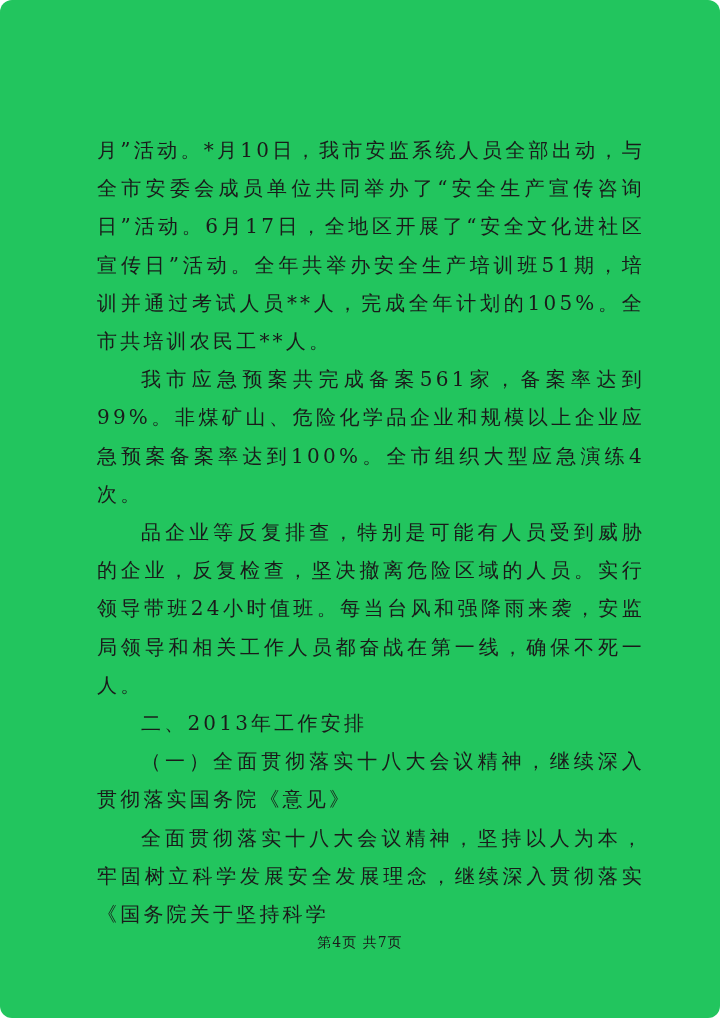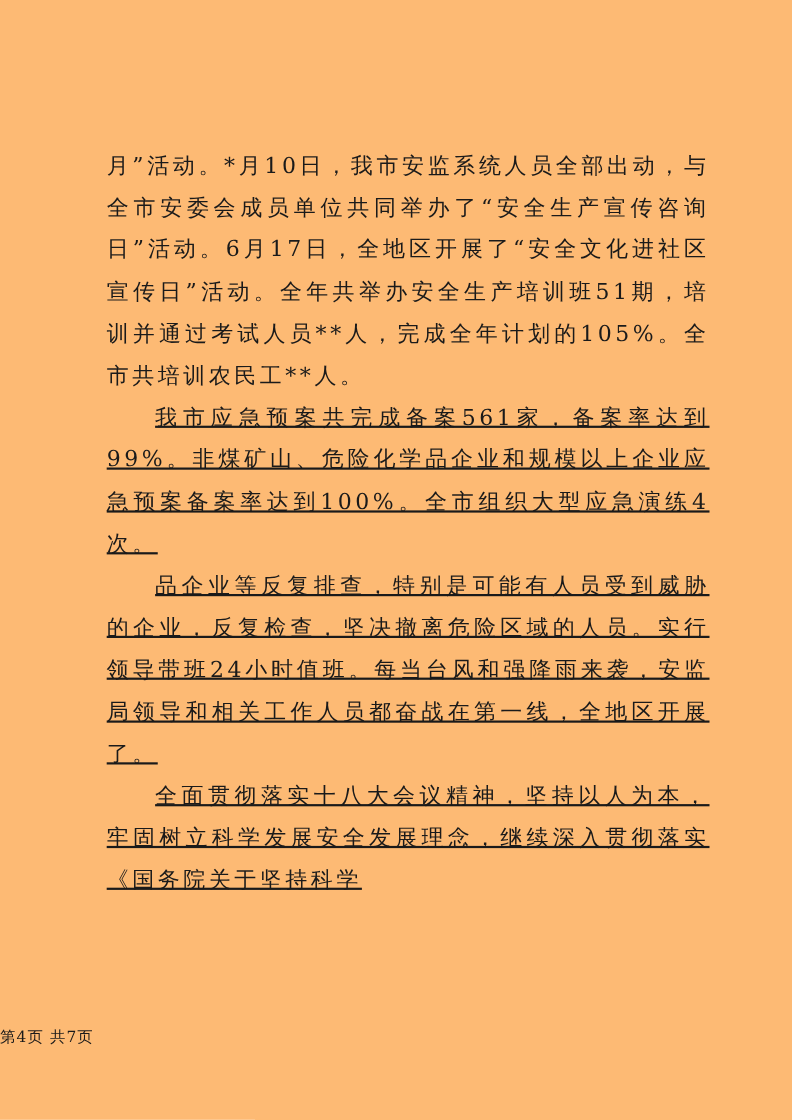--- a/index.html
+++ b/index.html
@@ -1,37 +1,39 @@
 <!DOCTYPE html>
 <html><head>
 <meta charset="utf-8">
 <style>
   html, body { margin: 0; padding: 0; background: #ffffff; }
   body { width: 720px; height: 1018px; position: relative; overflow: hidden; }
   .page {
-    position: absolute; left: 0; top: 0; width: 720px; height: 1018px; background: #fdba74;
+    position: absolute; left: 0; top: 0; width: 720px; height: 1018px; background: #22c55e; border-radius: 12px;
   }
   .content {
     position: absolute; left: 97px; top: 131px; width: 548px;
     font-family: "DejaVu Serif", "Liberation Serif", serif;
     font-size: 20px; line-height: 38.2px; color: #1a1a1a;
     letter-spacing: 3.2px;
   }
   .content p { margin: 0; text-align: justify; text-align-last: left; }
-  .indent { text-indent: 2.2em; text-decoration: underline; }
+  .indent { text-indent: 2.2em; }
   .footer {
-    position: absolute; left: 0; width: 720px; top: 934px; text-align: left;
+    position: absolute; left: 0; width: 720px; top: 934px; text-align: center;
     font-family: "DejaVu Serif", "Liberation Serif", serif;
     font-size: 14px; color: #1a1a1a; letter-spacing: 1px;
   }
 </style>
 </head>
 <body>
 
 <div class="page">
   <div class="content">
     <p>月”活动。*月10日，我市安监系统人员全部出动，与全市安委会成员单位共同举办了“安全生产宣传咨询日”活动。6月17日，全地区开展了“安全文化进社区宣传日”活动。全年共举办安全生产培训班51期，培训并通过考试人员**人，完成全年计划的105%。全市共培训农民工**人。</p>
     <p class="indent">我市应急预案共完成备案561家，备案率达到99%。非煤矿山、危险化学品企业和规模以上企业应急预案备案率达到100%。全市组织大型应急演练4次。</p>
-    <p class="indent">品企业等反复排查，特别是可能有人员受到威胁的企业，反复检查，坚决撤离危险区域的人员。实行领导带班24小时值班。每当台风和强降雨来袭，安监局领导和相关工作人员都奋战在第一线，全地区开展了。</p>
+    <p class="indent">品企业等反复排查，特别是可能有人员受到威胁的企业，反复检查，坚决撤离危险区域的人员。实行领导带班24小时值班。每当台风和强降雨来袭，安监局领导和相关工作人员都奋战在第一线，确保不死一人。</p>
+    <p class="indent">二、2013年工作安排</p>
+    <p class="indent">（一）全面贯彻落实十八大会议精神，继续深入贯彻落实国务院《意见》</p>
     <p class="indent">全面贯彻落实十八大会议精神，坚持以人为本，牢固树立科学发展安全发展理念，继续深入贯彻落实《国务院关于坚持科学</p>
   </div>
   <div class="footer">第4页 共7页</div>
 </div>
 
 </body></html>

